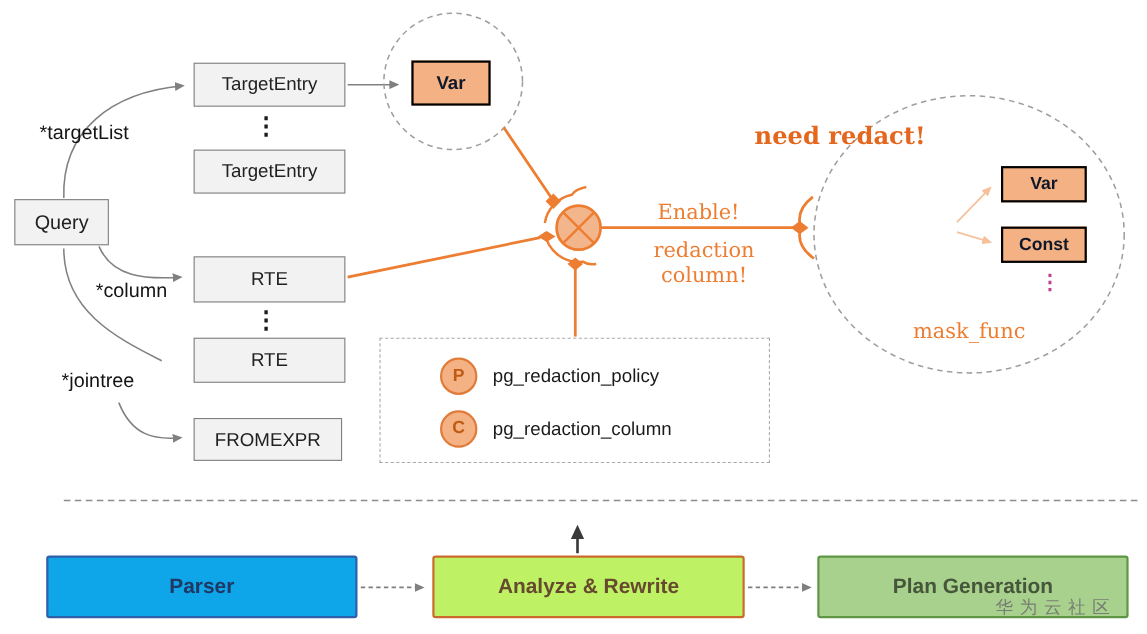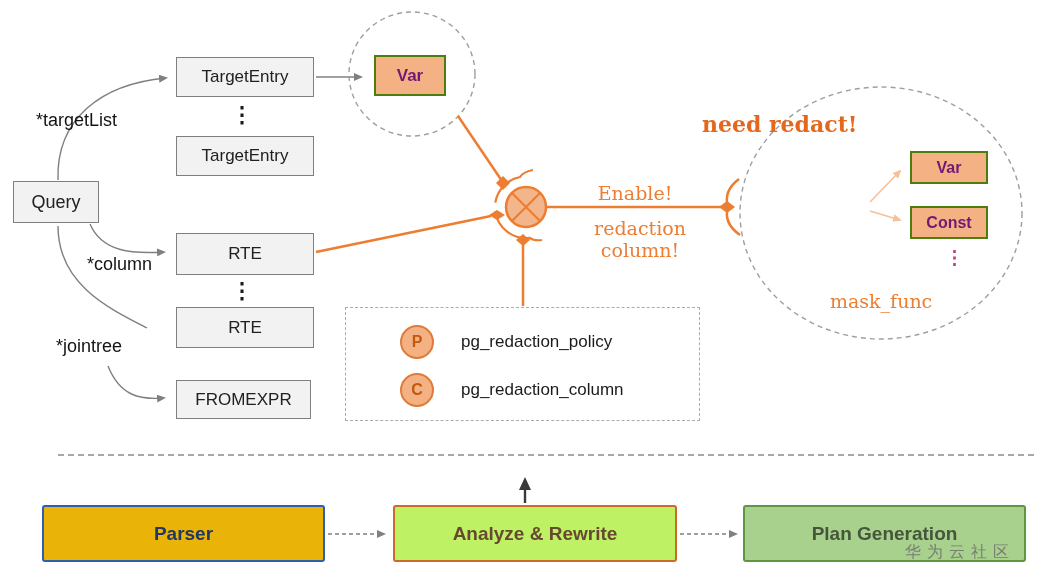--- a/index.html
+++ b/index.html
@@ -4,35 +4,35 @@
 <style>
   html,body { margin:0; padding:0; background:#fff; }
   #stage {
     position:relative; width:1043px; height:576px; background:#ffffff;
     font-family:"Liberation Sans", sans-serif; overflow:hidden;
   }
   #connectors { position:absolute; left:0; top:0; width:1043px; height:576px; }
   .abs { position:absolute; box-sizing:border-box; }
   .box { display:flex; align-items:center; justify-content:center; text-align:center; }
   .gray-box { background:#F2F2F2; border:1.4px solid #7F7F7F; color:#212121; font-size:17px; }
-  .orange-box { background:#F4B183; border:2px solid #4d7c0f; color:#701a75; font-weight:700; }
+  .orange-box { background:#F4B183; border:2px solid #000000; color:#0f172a; font-weight:700; }
   .ptr-label { font-size:18px; color:#141414; }
   .ellipsis-dark { font-size:22px; font-weight:700; color:#1a1a1a; line-height:1; }
   .ellipsis-magenta { font-size:19px; font-weight:700; color:#C2418C; line-height:1; }
   .serif-orange { font-family:"DejaVu Serif", serif; color:#ED7D31; font-size:19px; }
-  .need-redact { font-family:"DejaVu Serif", serif; color:#E5671E; font-size:22px; font-weight:700;margin-left:16px; }
+  .need-redact { font-family:"DejaVu Serif", serif; color:#E5671E; font-size:22px; font-weight:700; }
   .panel { border:1.6px dashed #ABABAB; background:#ffffff; }
   .badge {
     border-radius:50%; background:#F4B183; border:2px solid #E07B39;
     color:#C05A11; font-weight:700; font-size:16px;
     display:flex; align-items:center; justify-content:center;
   }
-  .catalog-name { font-size:17px; color:#1a1a1a; white-space:nowrap;margin-left:13px; }
+  .catalog-name { font-size:17px; color:#1a1a1a; white-space:nowrap; }
   .stage-box { border-radius:3px; font-weight:700; font-size:19px; }
-  .stage-parser { background:#eab308; border:2px solid #2E5FA8; color:#1F3864; }
+  .stage-parser { background:#0ea5e9; border:2px solid #2E5FA8; color:#1F3864; }
   .stage-analyze { background:#bef264; border:2px solid #CB6A2B; color:#66492F; }
   .stage-plan { background:#A9D18E; border:2px solid #5E9643; color:#45563A; }
   .watermark { color:rgba(110,110,110,0.85); font-size:16px; letter-spacing:6px; white-space:nowrap; }
 </style>
 </head>
 <body>
 
 <div id="stage">
 
   <svg id="connectors" viewBox="0 0 1043 576" xmlns="http://www.w3.org/2000/svg">

